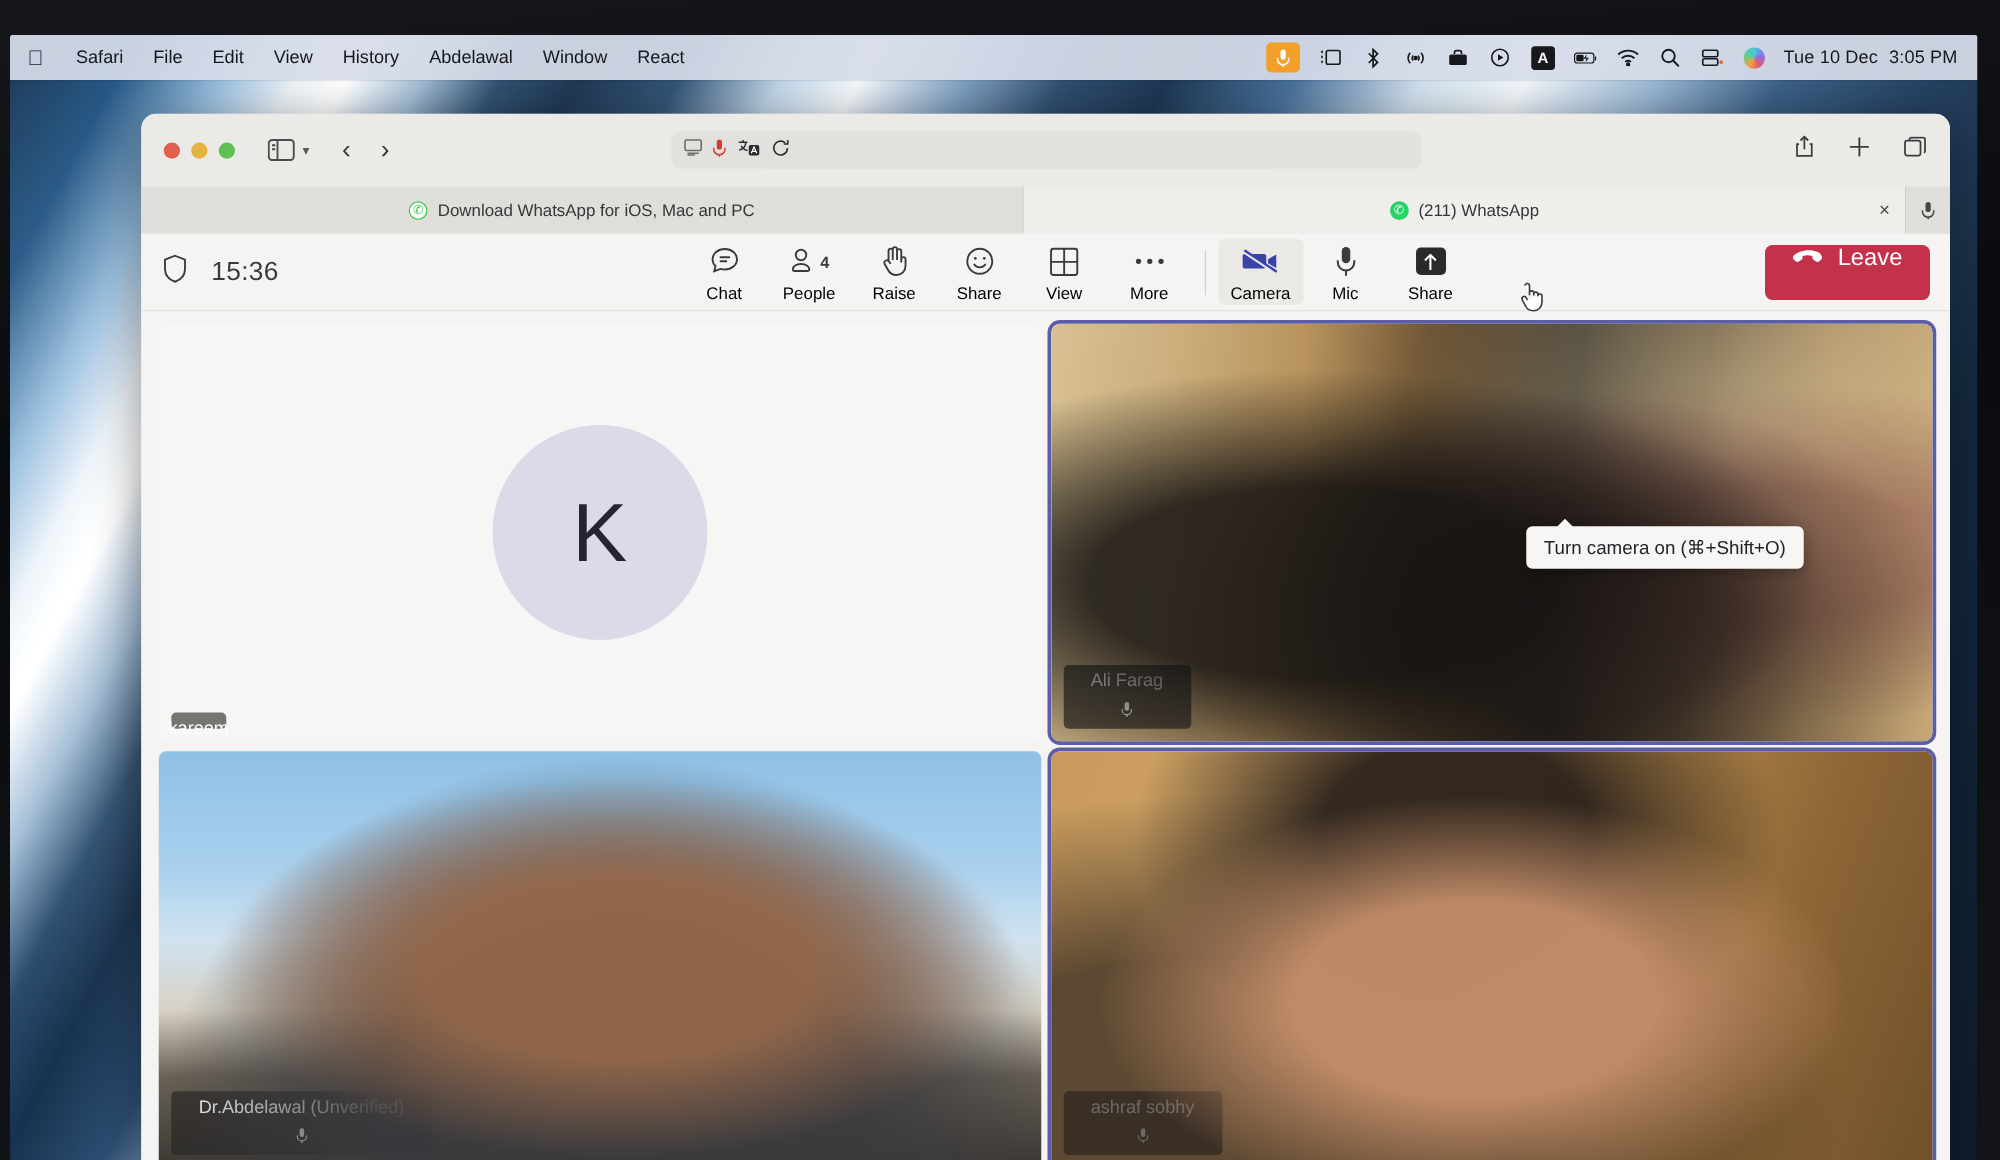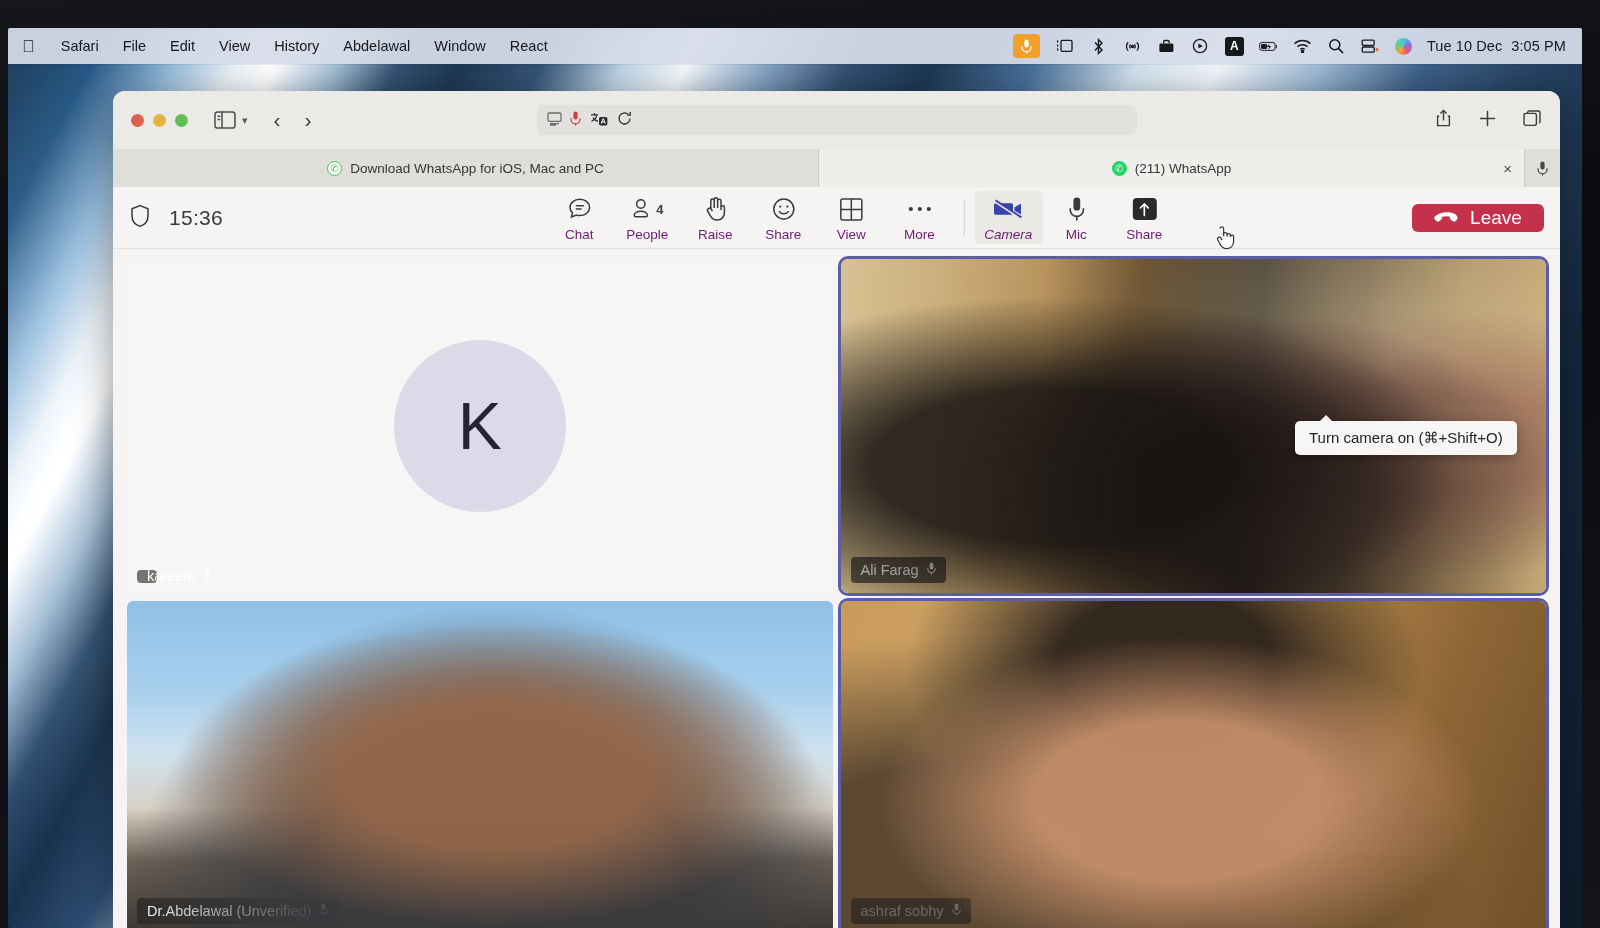--- a/index.html
+++ b/index.html
@@ -142,40 +142,40 @@
   .timer-text { font-size: 21px; letter-spacing: .3px; }
   .toolbar-center {
     position: absolute; left: 50%; transform: translateX(-46%);
     display: flex; align-items: flex-end; gap: 0;
   }
   .tb-item {
     width: 68px; display: flex; flex-direction: column; align-items: center;
     gap: 4px; color: #3b3a39; padding: 4px 0 2px; border-radius: 5px;
   }
   .tb-item .ico { height: 28px; display: flex; align-items: center; justify-content: center; position: relative; }
-  .tb-item .lbl { font-size: 13.5px; color: #701a75; }
+  .tb-item .lbl { font-size: 13.5px; color: #000000; }
   .people-badge { font-size: 13px; font-weight: 700; margin-left: 1px; }
   .divider-v { width: 1px; height: 36px; background: #d4d2cf; margin: 0 10px; align-self: center; }
-  .tb-item.camera { background: #ebe9e6; font-style: italic; }
+  .tb-item.camera { background: #ebe9e6; }
   .tb-item.camera .ico { color: #3a43a8; }
   .share-glyph {
     width: 24px; height: 22px; background: #2b2a29; border-radius: 4px;
     display: flex; align-items: center; justify-content: center; color: #fff;
   }
   .leave-btn {
     margin-left: 14px; background: #c4314b; color: #fff;
-    height: 28px; min-width: 132px; border-radius: 6px;
-    display: flex; align-items: center; justify-content: center; gap: 10px;
+    height: 44px; min-width: 132px; border-radius: 6px;
+    display: flex; justify-content: center; gap: 10px;
     font-size: 19px; border: none; cursor: pointer;
   }
   .toolbar-right { margin-left: auto; display: flex; align-items: center; }
 
   
   .tooltip {
-    position: absolute; left: 1182px; top: 234px;
+    position: absolute; left: 1108px; top: 234px;
     background: #f7f6f4; color: #24232b; font-size: 15px;
     padding: 8px 14px; border-radius: 5px;
     box-shadow: 0 3px 10px rgba(0,0,0,.28);
     white-space: nowrap; z-index: 60; text-align: right;
   }
   .tooltip::before{
     content:""; position:absolute; top:-6px; left:24px;
     border-left:7px solid transparent; border-right:7px solid transparent;
     border-bottom:7px solid #f7f6f4;
   }
@@ -188,22 +188,22 @@
   .tile.avatar-tile { background: #f7f6f4; display: flex; align-items: center; justify-content: center; }
   .avatar-circle {
     width: 172px; height: 172px; border-radius: 50%;
     background: #ded9e8; color: #262433;
     display: flex; align-items: center; justify-content: center;
     font-size: 66px; font-weight: 400;
   }
   .namebar {
     position: absolute; left: 10px; bottom: 10px;
     background: rgba(40,39,38,.72); color: #fff;
-    font-size: 14.5px; padding: 5px 10px; border-radius: 4px;
-    display: flex; align-items: center; gap: 8px; white-space: nowrap;
+    font-size: 14.5px; padding: 5px 22px; border-radius: 4px;
+    display: flex; align-items: center; gap: 8px; white-space: nowrap; flex-direction: column;
   }
   .namebar.light { background: rgba(90,88,86,.82); }
 
   
   .bg-group {
     background:
       radial-gradient(circle at 78% 30%, rgba(255,236,190,.55), transparent 45%),
       linear-gradient(95deg, #d8c193 0%, #cbae7c 14%, #b8935d 28%, #6a5233 42%, #2b2620 58%, #4a3a28 72%, #9d7f55 86%, #c7a877 100%);
   }
   .bg-group::after{

